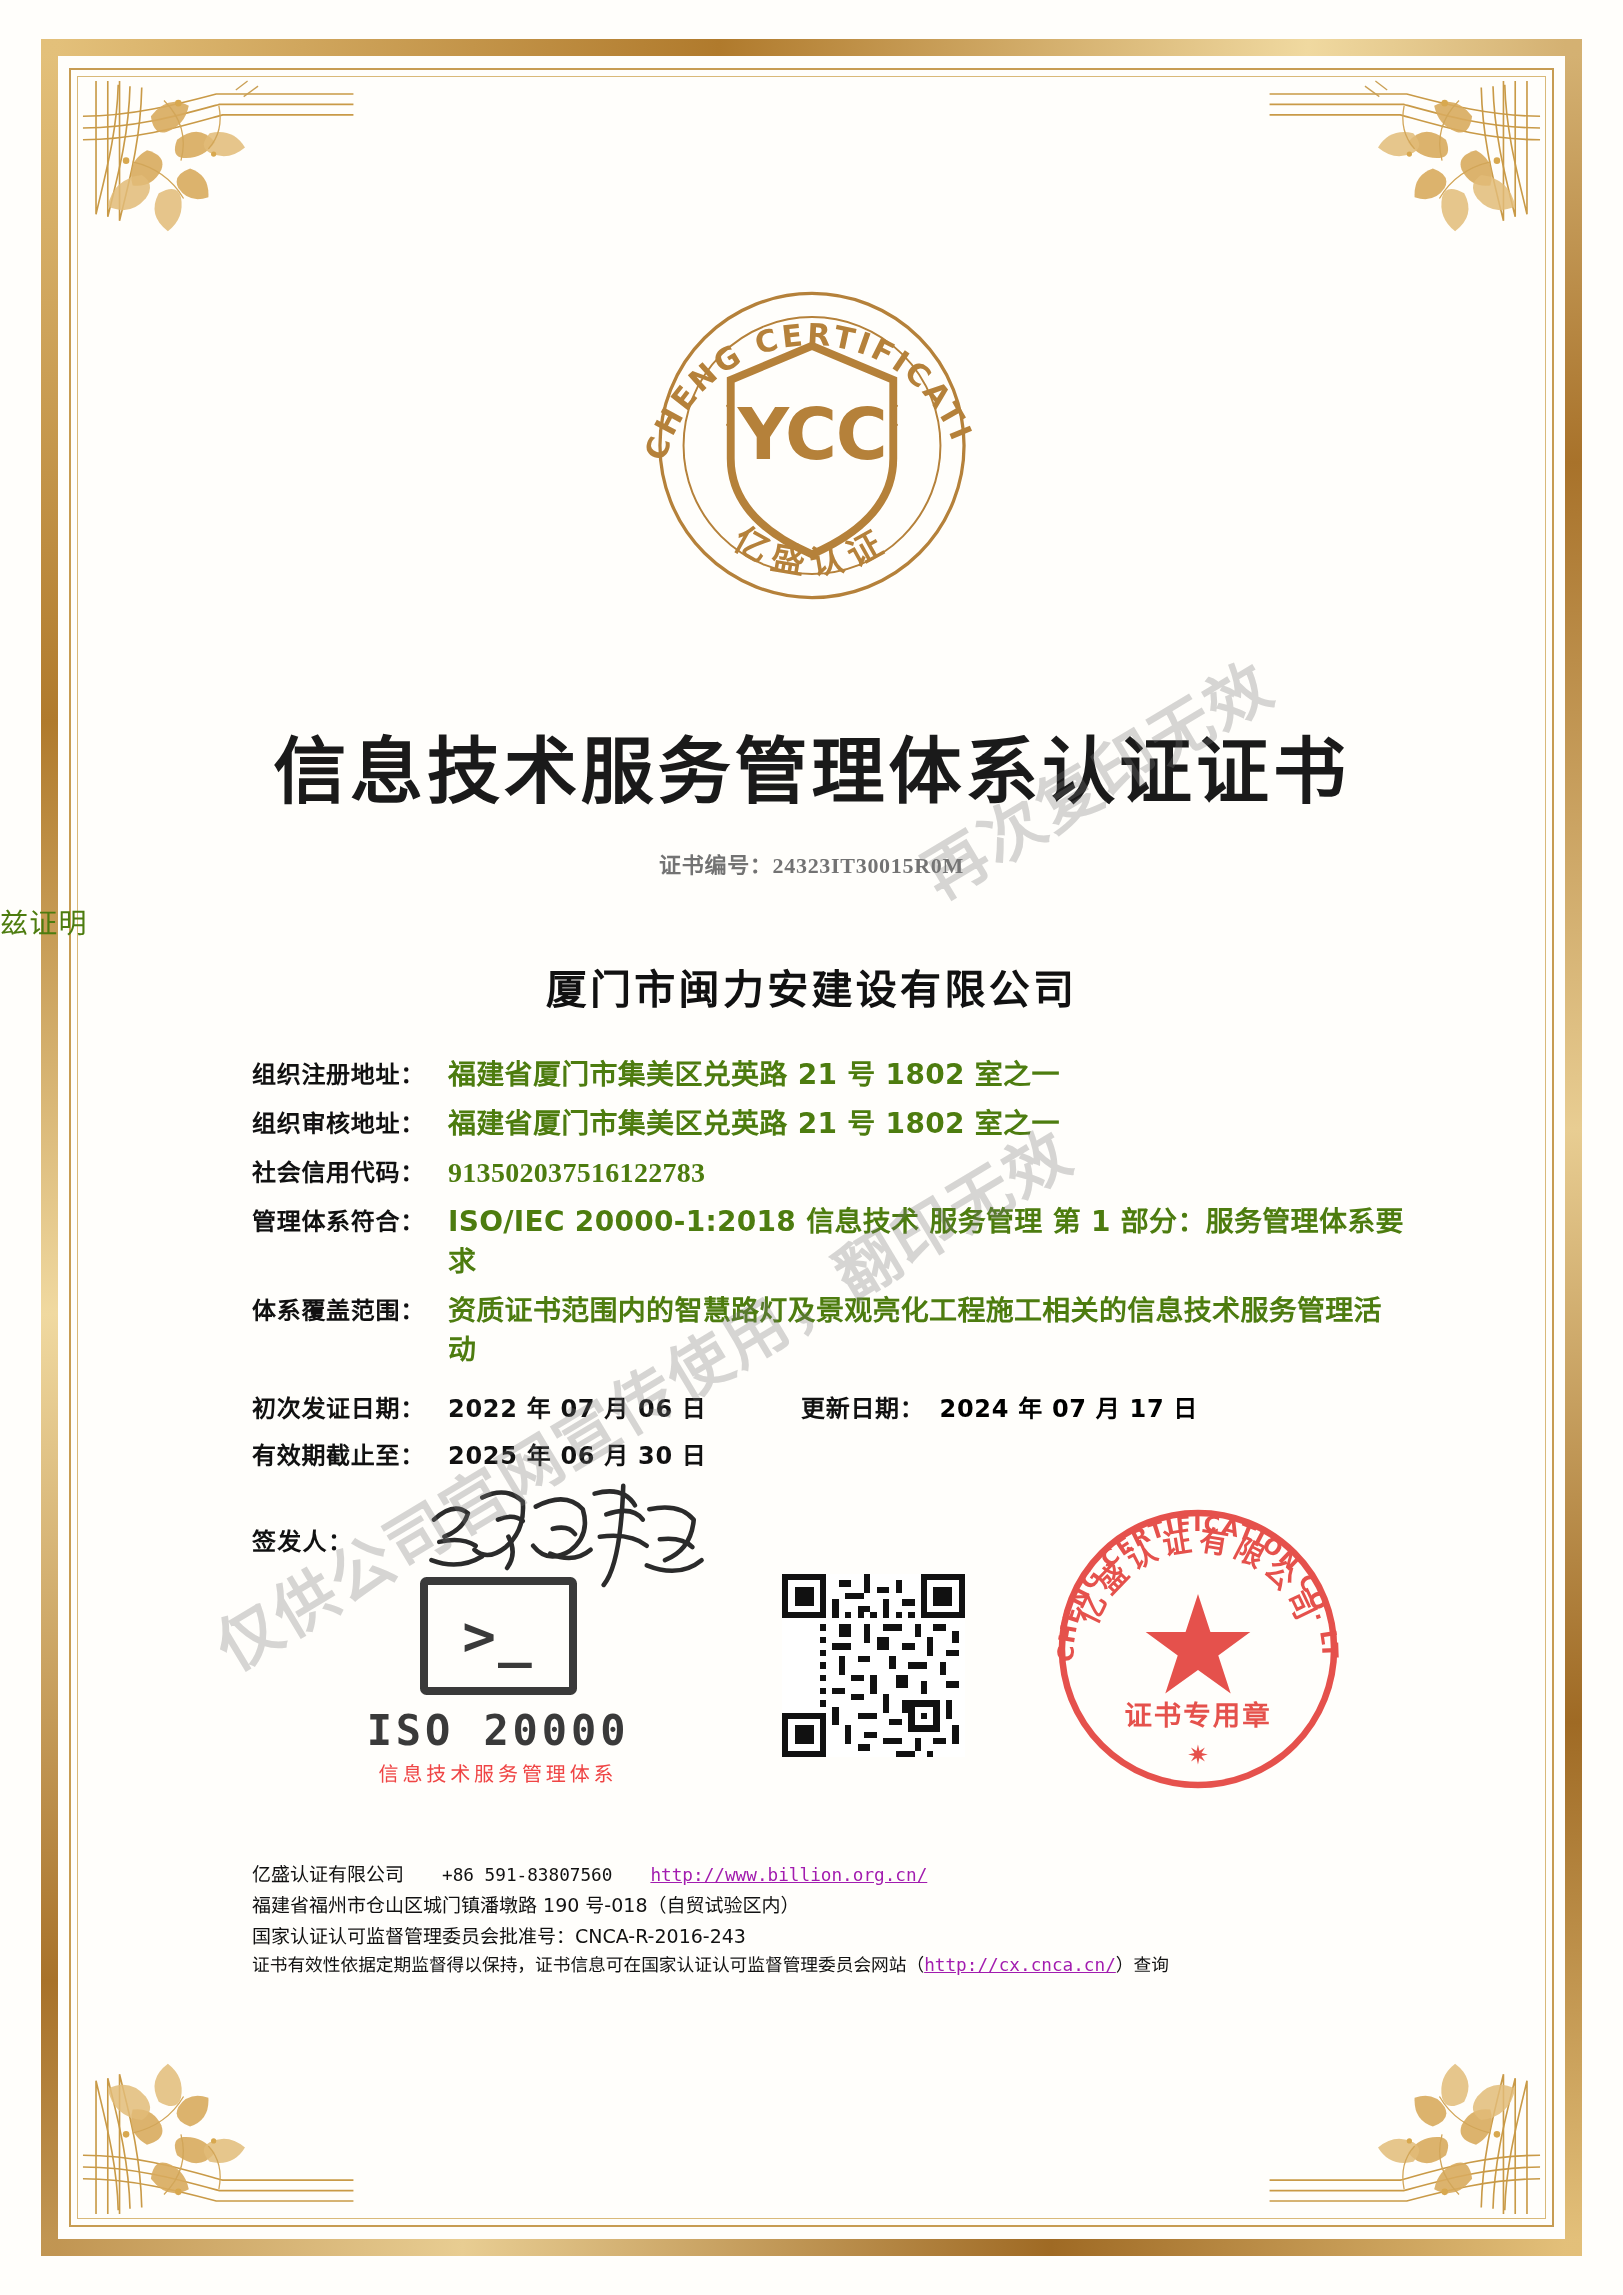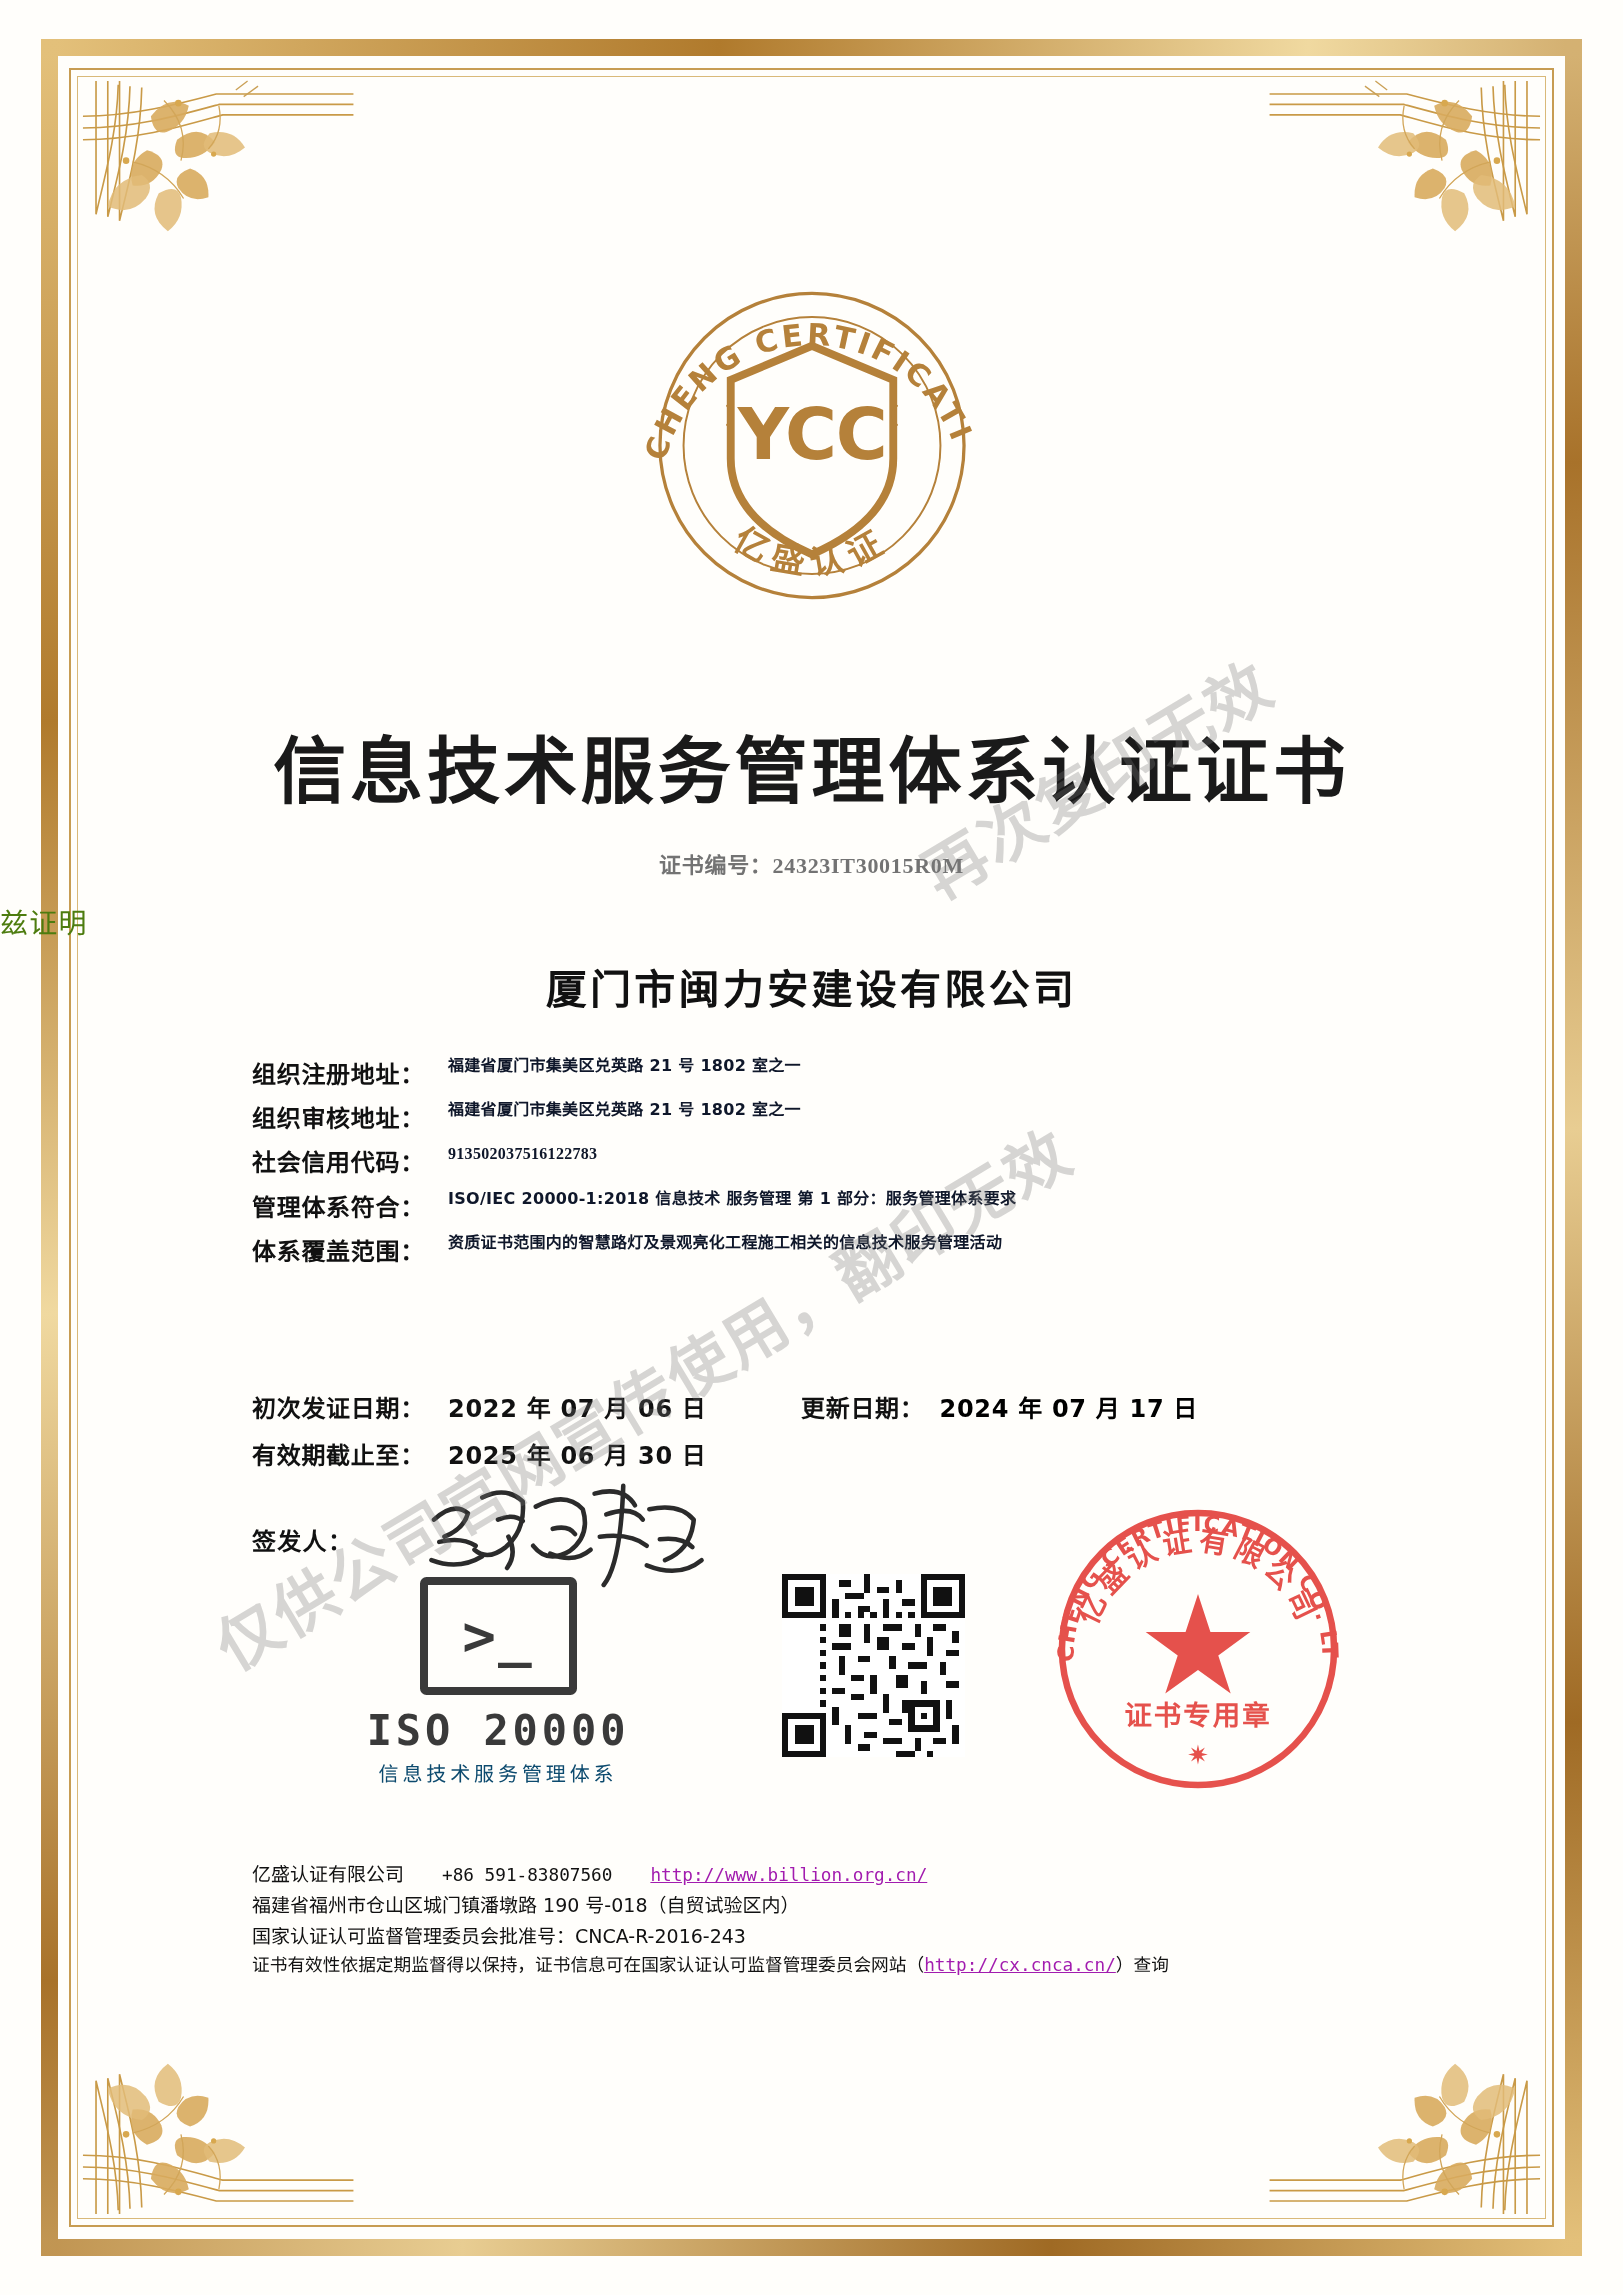--- a/index.html
+++ b/index.html
@@ -129,22 +129,22 @@
     font-weight: bold;
     font-size: 24px;
     color: #111;
     letter-spacing: 0.7px;
     text-align: left;
   }
   .field-value {
     flex: 1;
     font-family: "Liberation Serif", serif;
     font-weight: bold;
-    font-size: 16px;
-    color: #0f172a;
+    font-size: 28px;
+    color: #4d7c0f;
     line-height: 1.42;
     letter-spacing: 0.3px;
   }
   .field-value.cjk {
     font-family: "DejaVu Sans", "Liberation Sans", sans-serif;
     font-weight: bold;
   }
 
   
   .dates {
@@ -248,21 +248,21 @@
     font-weight: bold;
     font-size: 42px;
     letter-spacing: 3.9px;
     color: #3a3a3a;
   }
   .iso-sub {
     margin-top: 3.9px;
     font-family: "DejaVu Sans", "Liberation Sans", sans-serif;
     font-size: 20px;
     letter-spacing: 3.9px;
-    color: #0c4a6e;
+    color: #ef4444;
   }
 
   
   .qr {
     position: absolute;
     left: 782px;
     top: 1574px;
     width: 183px;
     height: 183px;
   }

